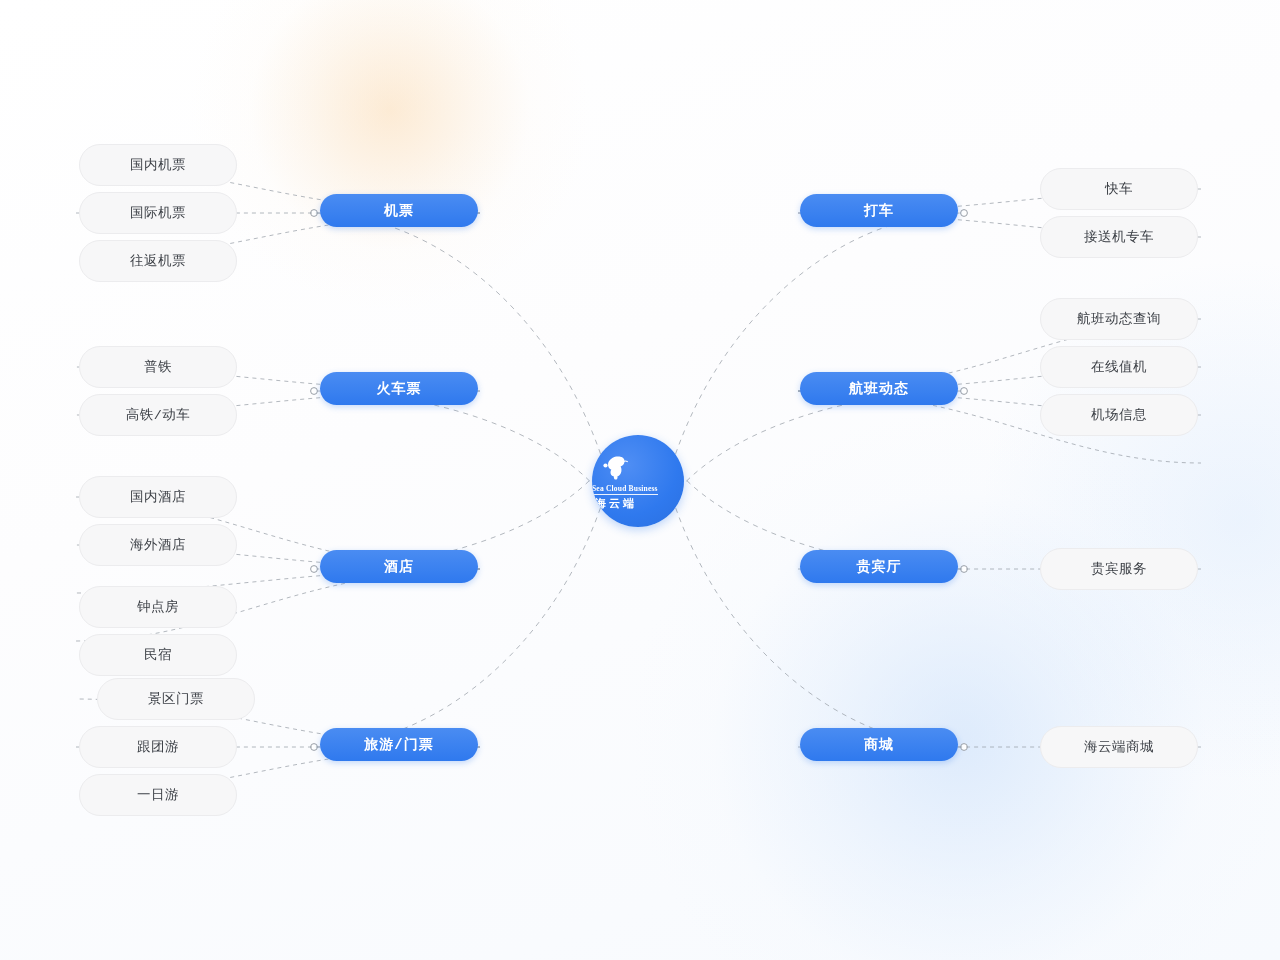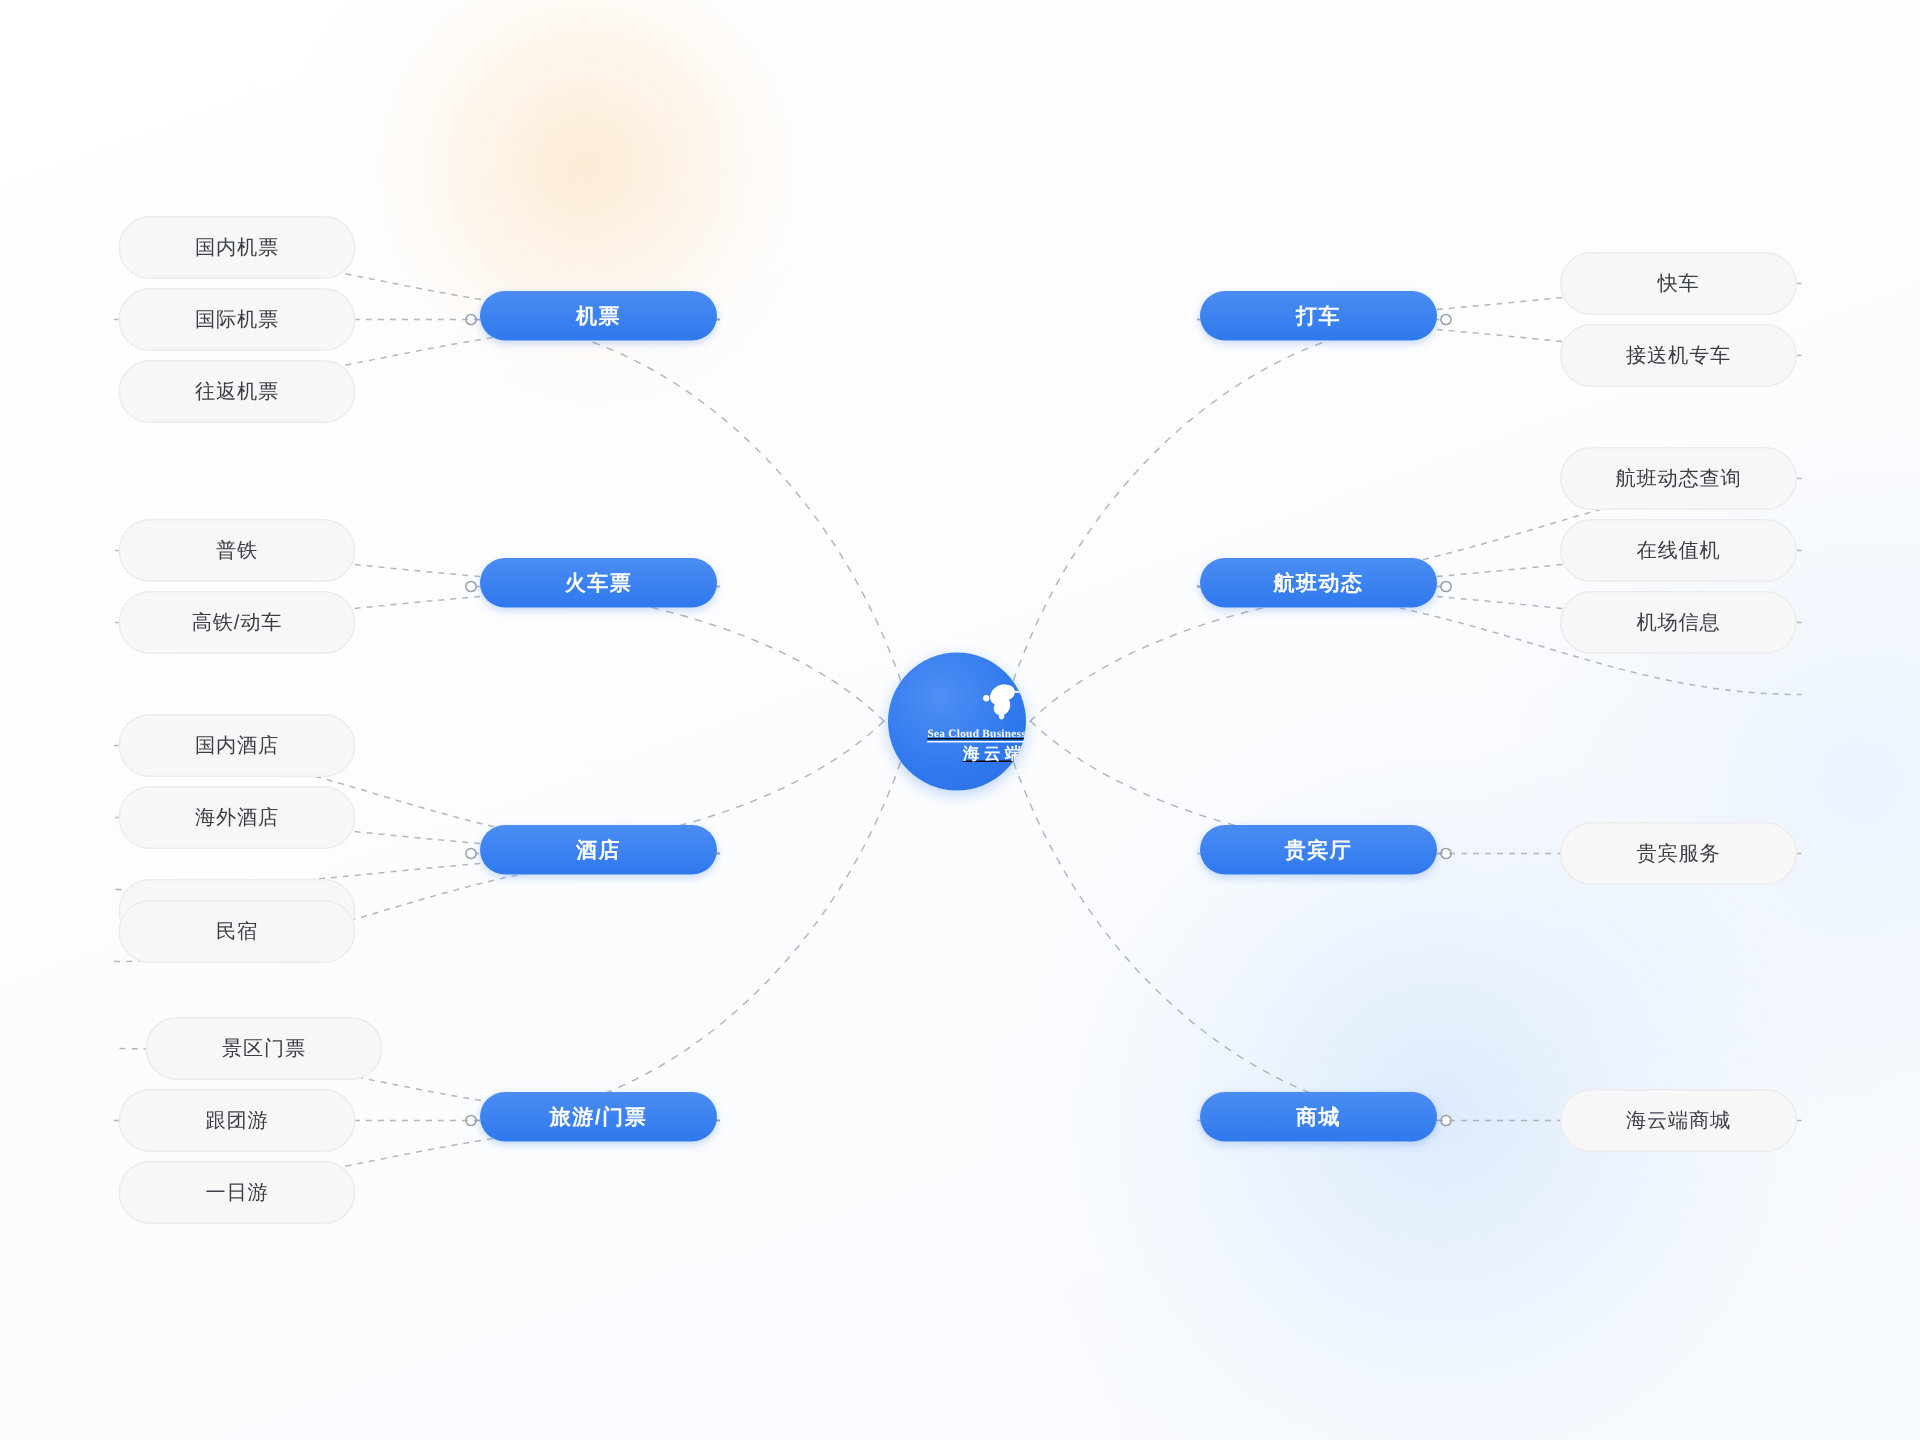--- a/index.html
+++ b/index.html
@@ -30,20 +30,21 @@
     height: 960px;
     pointer-events: none;
   }
   .node {
     position: absolute;
     box-sizing: border-box;
     display: flex;
     align-items: center;
     justify-content: center;
     white-space: nowrap;
+    font-family: Liberation Mono, monospace;
   }
   .branch {
     width: 158px;
     height: 33px;
     margin-left: -79px;
     margin-top: -19px;
     border-radius: 19px;
     background: linear-gradient(180deg, #4a8cf2 0%, #2f79ee 100%);
     color: #ffffff;
     font-size: 14px;
@@ -67,24 +68,23 @@
     position: absolute;
     width: 92px;
     height: 92px;
     margin-left: -46px;
     margin-top: -46px;
     border-radius: 50%;
     background: radial-gradient(circle at 38% 32%, #4f8ef4 0%, #2f79ee 60%, #2a6fe0 100%);
     box-shadow: 0 3px 10px rgba(47,121,238,0.30);
     display: flex;
     flex-direction: column;
-    align-items: flex-end;
+    align-items: flex-start;
     justify-content: center;
     overflow: hidden;
-    text-decoration: underline;
   }
   .logo-mark {
     width: 40px;
     height: 30px;
     margin-bottom: 1px;
   }
   .logo-en {
     font-family: "Liberation Serif", "DejaVu Serif", serif;
     font-size: 7.5px;
     font-weight: bold;
@@ -185,21 +185,21 @@
     </div>
     <div class="node leaf" style="left: 158px; top: 497px;">
       <span>国内酒店</span>
     </div>
     <div class="node leaf" style="left: 158px; top: 545px;">
       <span>海外酒店</span>
     </div>
     <div class="node leaf" style="left: 158px; top: 607px; align-items: center;">
       <span>钟点房</span>
     </div>
-    <div class="node leaf" style="left: 158px; top: 621px; text-align: right;">
+    <div class="node leaf" style="left: 158px; top: 655px; text-align: right;">
       <span>民宿</span>
     </div>
     <div class="node branch" style="left: 399px; top: 747px;">
       <span>旅游/门票</span>
     </div>
     <div class="node leaf" style="left: 176px; top: 699px;">
       <span>景区门票</span>
     </div>
     <div class="node leaf" style="left: 158px; top: 747px;">
       <span>跟团游</span>

